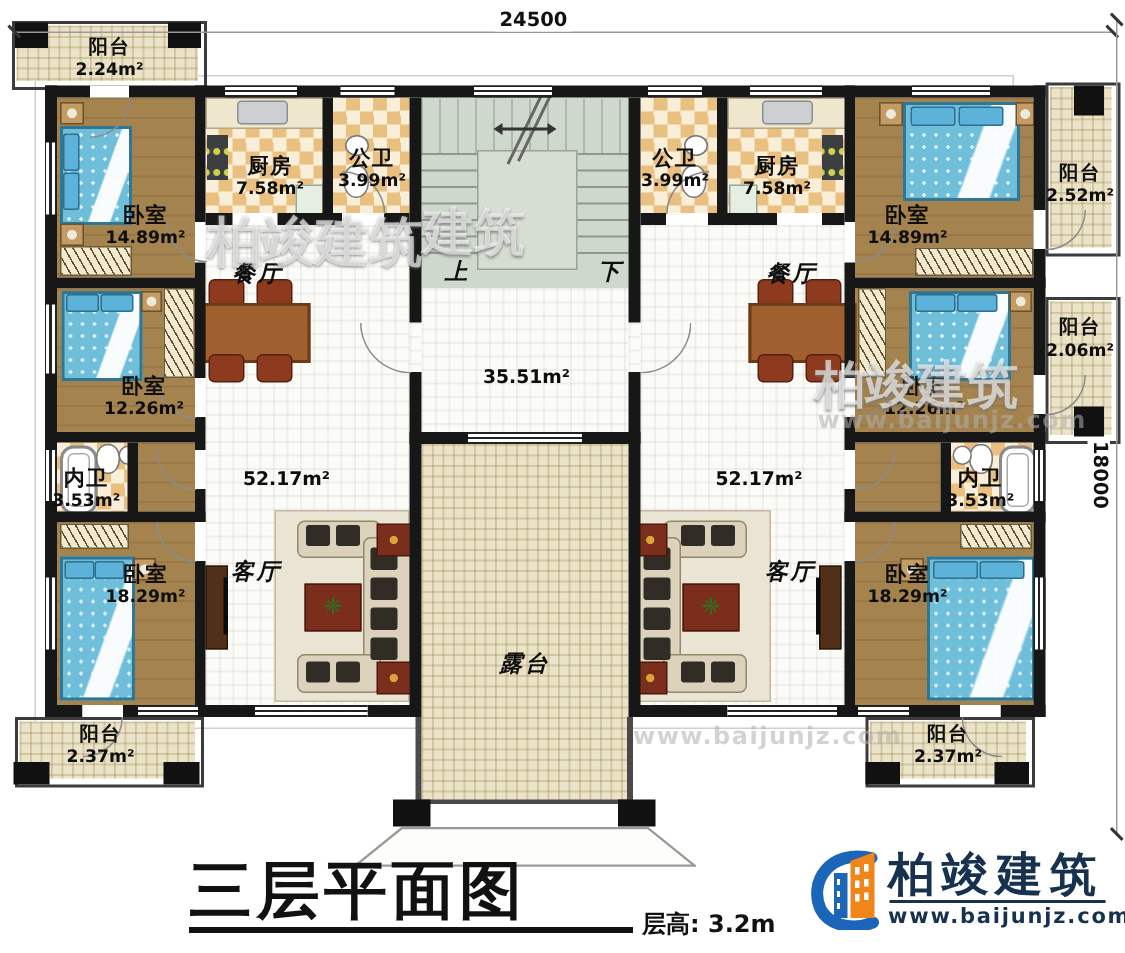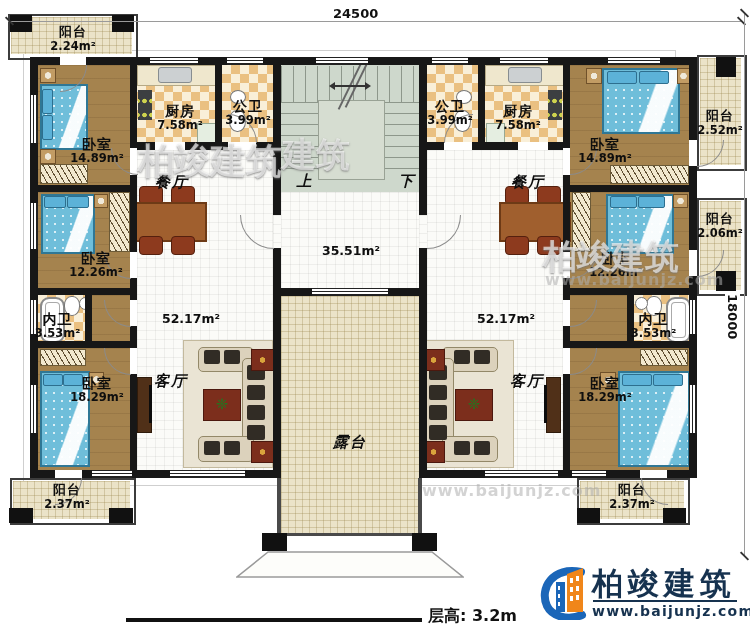--- a/index.html
+++ b/index.html
@@ -446,20 +446,21 @@
   <div class="dimline" style="left:8px;top:21px;width:735px;height:1px;"></div>
   <div class="tick" style="left:4px;top:20px;"></div>
   <div class="tick" style="left:736px;top:20px;"></div>
   <div class="dimtxt" style="left:330px;top:6px;">24500</div>
   <div class="dimline" style="left:744px;top:14px;width:1px;height:543px;"></div>
   <div class="tick" style="left:739px;top:12px;"></div>
   <div class="tick" style="left:739px;top:555px;"></div>
   <div class="vdim" style="left:725px;top:292px;">18000</div>
 
   <div class="ftitle" style="left:126px;top:572px;">
+    <span class="t1">三层平面图</span>
   </div>
   <div class="underline" style="left:126px;top:618px;width:296px;height:4px;"></div>
   <div class="fheight" style="left:428px;top:606px;">层高: 3.2m</div>
 
   <svg style="position:absolute;left:537px;top:562px;" width="54" height="58" viewBox="0 0 54 58">
     <path d="M44 10 C16 4 2 26 10 44 C15 54 30 59 45 53" stroke="#1b66b8" stroke-width="8" fill="none" stroke-linecap="round"></path>
     <rect x="19" y="20" width="9" height="30" fill="#1b66b8"></rect>
     <polygon points="30,12 46,6 46,50 30,50" fill="#f0861a"></polygon>
     <rect x="33" y="16" width="3" height="5" fill="#fff"></rect>
       <rect x="39" y="14" width="3" height="5" fill="#fff"></rect>

